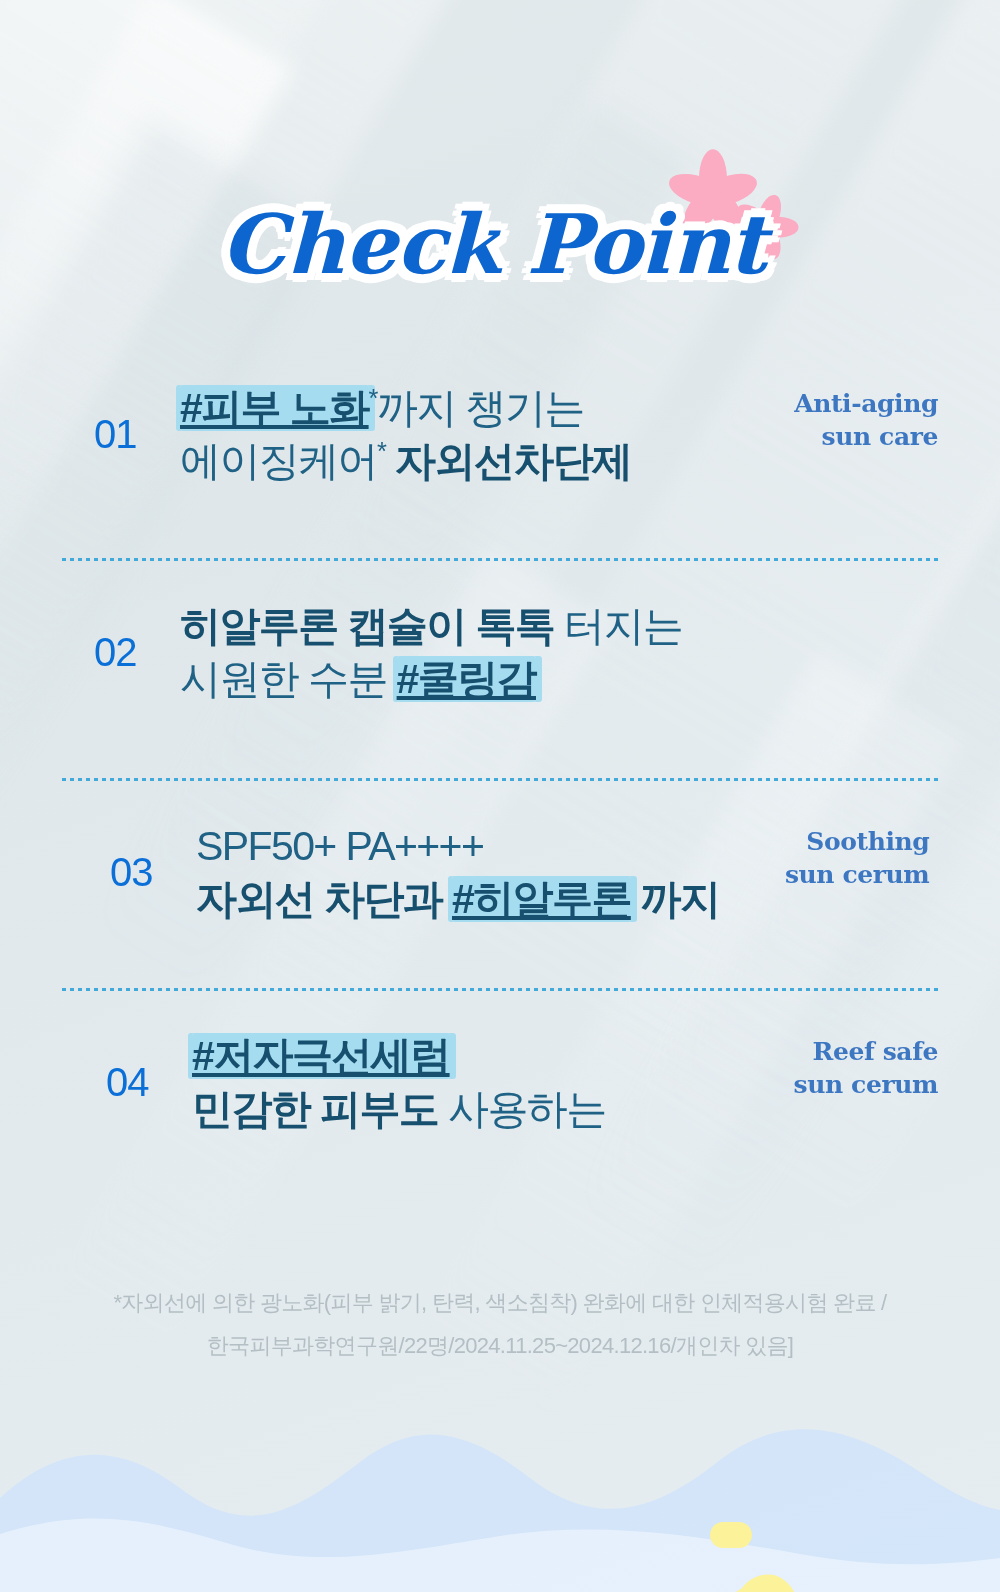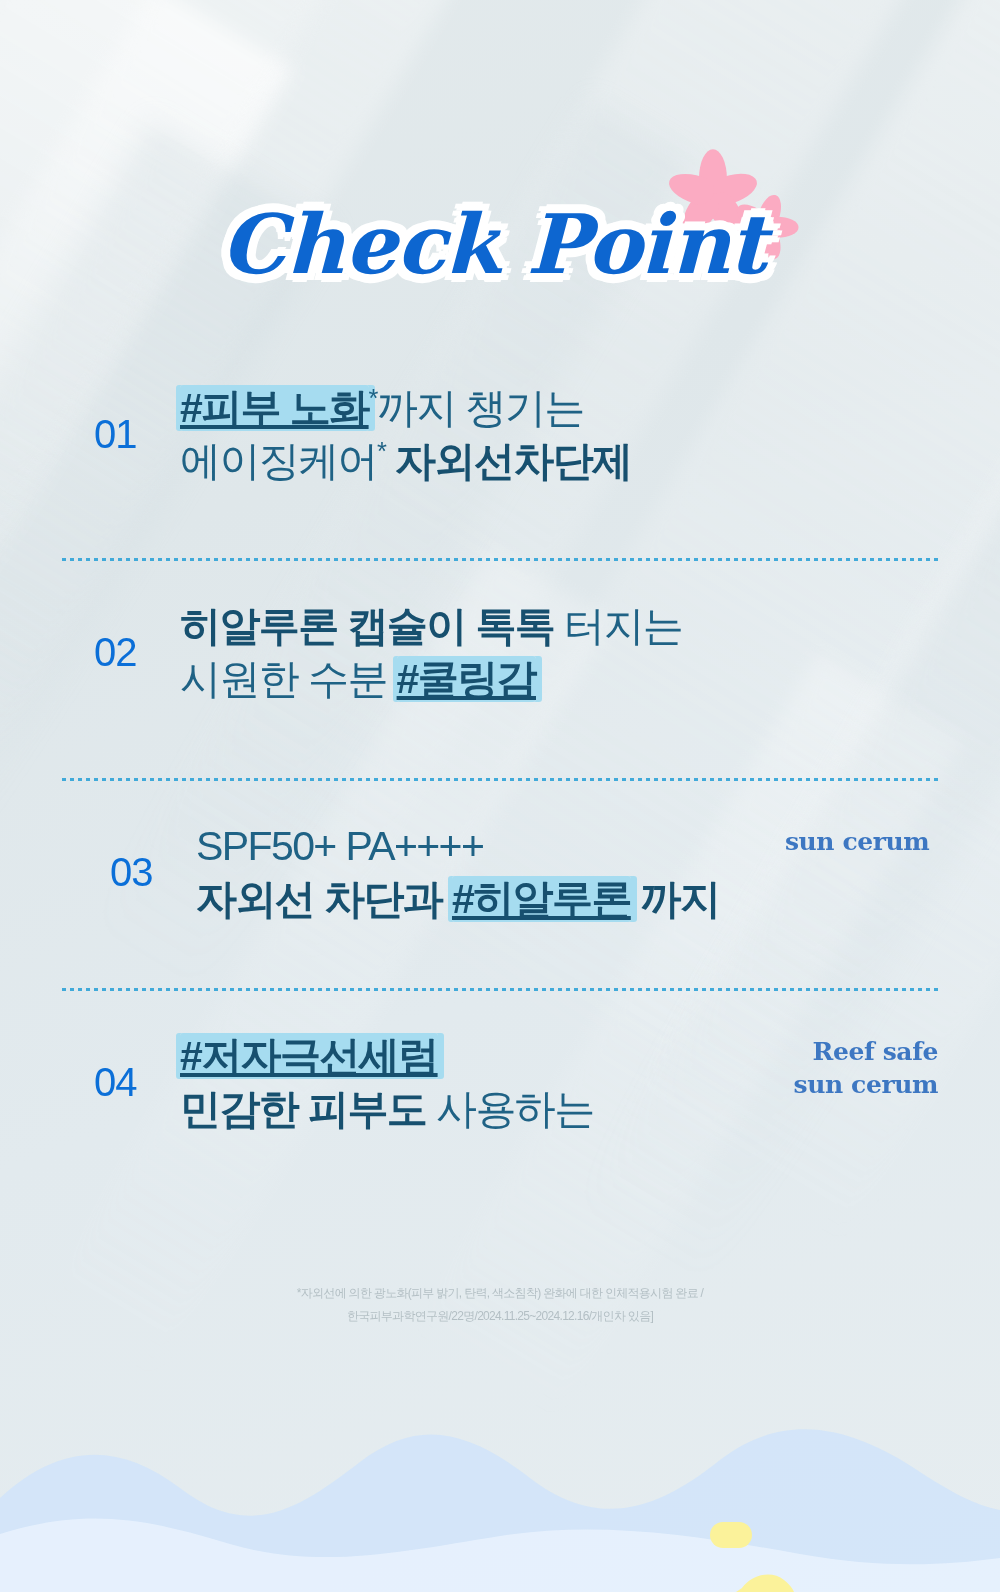--- a/index.html
+++ b/index.html
@@ -118,21 +118,21 @@
     height:3px;
     background-image:repeating-linear-gradient(to right, #38a6d8 0 4px, rgba(0,0,0,0) 4px 8px);
     opacity:.95;
   }
 
   
   .note {
     position:absolute; left:0; top:1282px; width:1000px;
     text-align:center;
     font-family:"Liberation Sans", sans-serif;
-    font-size:12px; line-height:1.95;
+    font-size:22px; line-height:1.95;
     color:#b3bfc4; letter-spacing:-.7px;
   }
 
   
   .bottom { position:absolute; left:0; bottom:0; width:1000px; height:190px; }
 </style>
 </head>
 <body>
 
 <div id="page">
@@ -180,44 +180,49 @@
   </div>
 
   <div class="list" id="list">
       <div class="row" style="position: absolute; left: 0px; top: 0px; width: 1000px;">
         <div class="row-inner">
           <div class="num">01</div>
           <div class="body">
             <div class="ln"><span class="b hl">#피부 노화</span><span class="r sup">*</span><span class="r">까지 챙기는</span></div>
             <div class="ln"><span class="r">에이징케어</span><span class="r sup">*</span><span class="b"> 자외선차단제</span></div>
           </div>
+          <div class="tag">
+            <div>Anti-aging</div>
+            <div>sun care</div>
+          </div>
         </div>
       </div>
       <div class="row" style="position: absolute; left: 0px; top: 218px; width: 1000px;">
         <div class="row-inner">
           <div class="num">02</div>
           <div class="body">
             <div class="ln"><span class="b">히알루론 캡슐이 톡톡</span><span class="r"> 터지는</span></div>
             <div class="ln"><span class="r">시원한 수분 </span><span class="b hl">#쿨링감</span></div>
           </div>
         </div>
       </div>
       <div class="row" style="position: absolute; left: 0px; top: 438px; width: 988px; padding-left: 16px;">
         <div class="row-inner">
           <div class="num">03</div>
           <div class="body">
             <div class="ln"><span class="r">SPF50+ PA++++</span></div>
             <div class="ln"><span class="b">자외선 차단과 </span><span class="b hl">#히알루론</span><span class="b"> 까지</span></div>
           </div>
           <div class="tag">
+            <div>Soothing</div>
             <div>sun cerum</div>
           </div>
         </div>
       </div>
-      <div class="row" style="position: absolute; left: 0px; top: 648px; width: 1000px;">
+      <div class="row" style="position: absolute; left: 0px; top: 648px; width: 1000px; padding-left: 12px;">
         <div class="row-inner">
           <div class="num">04</div>
           <div class="body">
             <div class="ln"><span class="b hl">#저자극선세럼</span></div>
             <div class="ln"><span class="b">민감한 피부도</span><span class="r"> 사용하는</span></div>
           </div>
           <div class="tag">
             <div>Reef safe</div>
             <div>sun cerum</div>
           </div>

